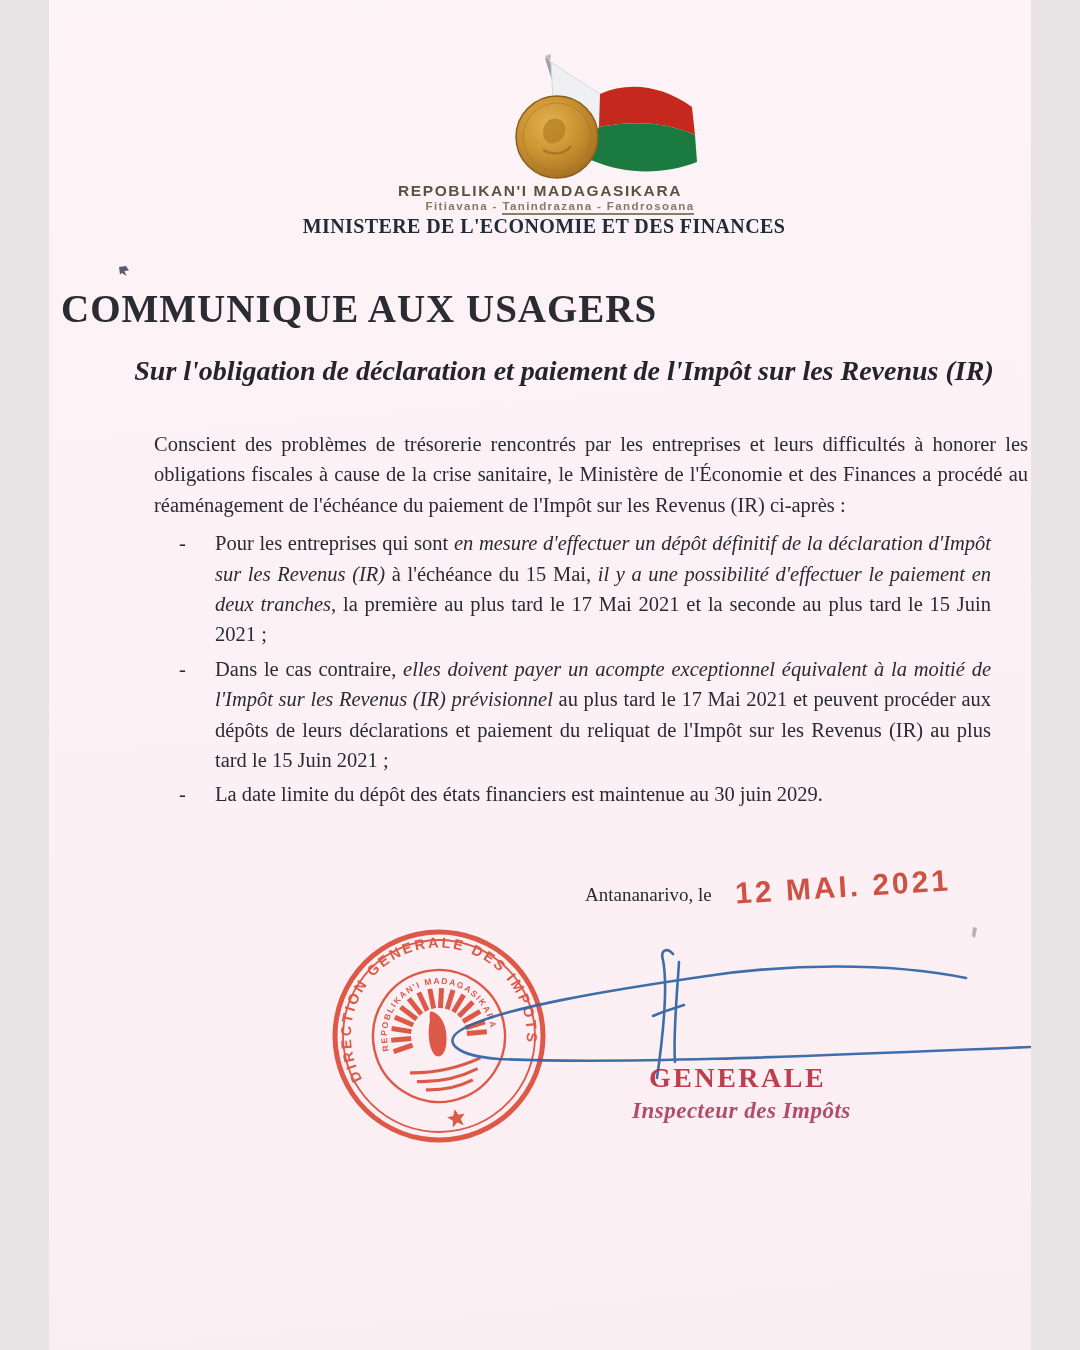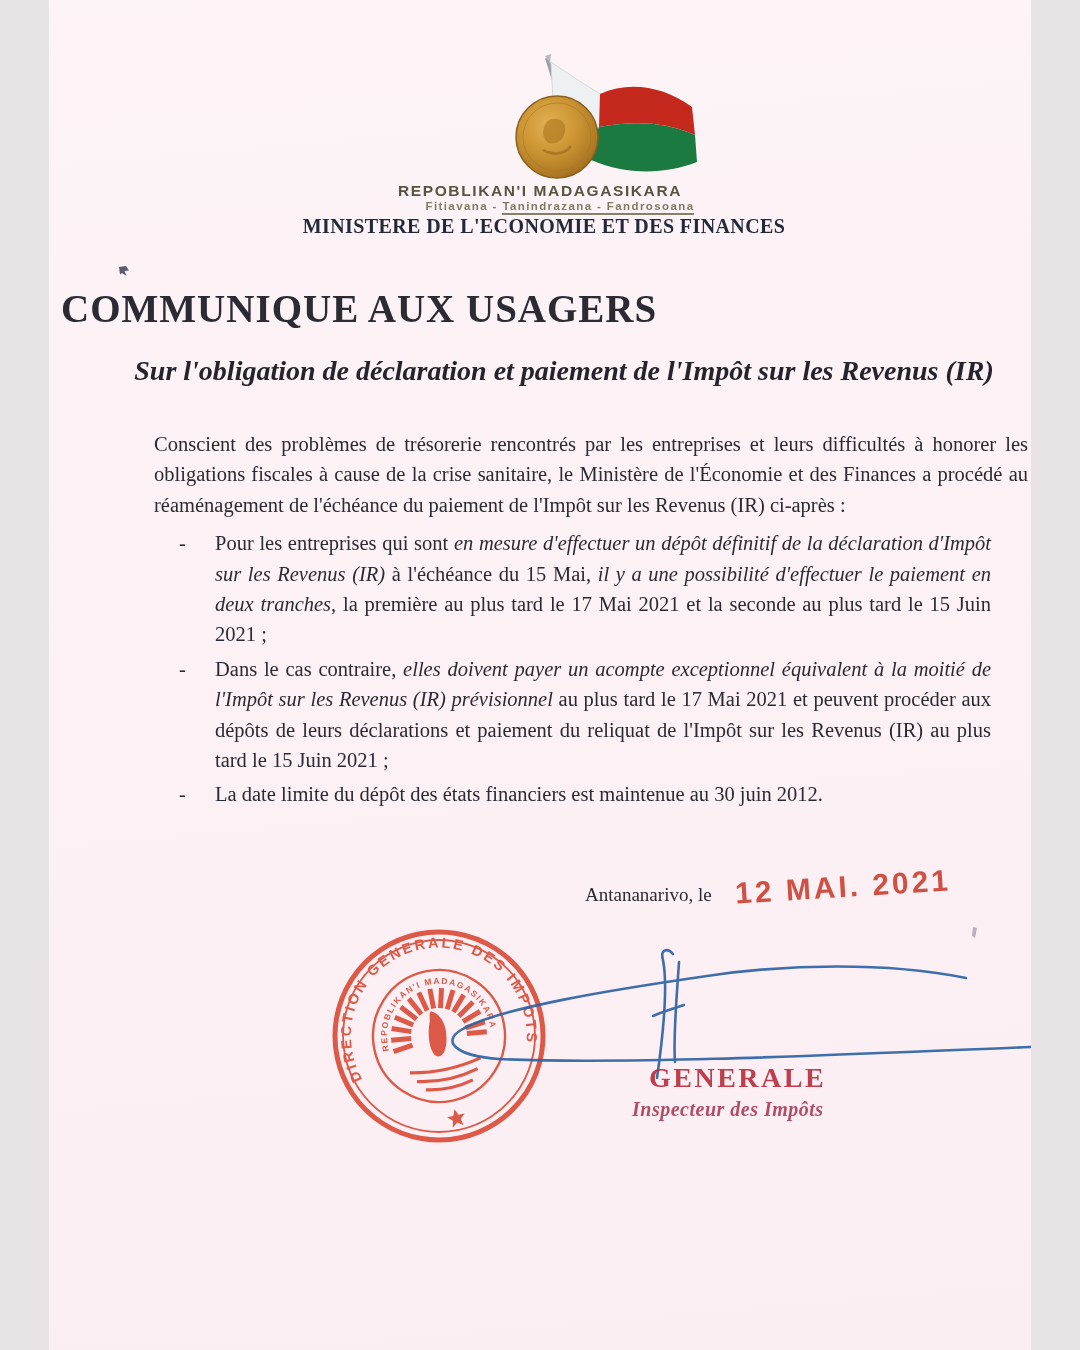--- a/index.html
+++ b/index.html
@@ -59,21 +59,21 @@
   }
   .signer-title{position:absolute;left:536px;top:930px;font-size:21px;color:#2a2a33;}
   .stamp-svg{position:absolute;left:276px;top:922px;width:228px;height:228px;opacity:.88;}
   .signature-svg{position:absolute;left:378px;top:942px;width:615px;height:150px;}
   .signer-name{
     position:absolute;left:600px;top:1062px;
     font-size:28px;font-weight:700;letter-spacing:2.5px;color:#b92f40;opacity:.92;
   }
   .signer-role{
     position:absolute;left:583px;top:1098px;
-    font-size:20px;font-style:italic;font-weight:700;color:#a73050;opacity:.85;
+    font-size:23px;font-style:italic;font-weight:700;color:#a73050;opacity:.85;
     letter-spacing:.5px;
   }
   
   .speck-a{
     position:absolute;left:70px;top:266px;width:10px;height:10px;
     background:#3d4156;
     clip-path:polygon(0 10%,70% 0,100% 45%,55% 50%,75% 100%,30% 70%,10% 85%);
     opacity:.85;
   }
   .speck-b{
@@ -127,21 +127,21 @@
   <section class="content">
     <p>Conscient des problèmes de trésorerie rencontrés par les entreprises et leurs difficultés à honorer les obligations fiscales à cause de la crise sanitaire, le Ministère de l'Économie et des Finances a procédé au réaménagement de l'échéance du paiement de l'Impôt sur les Revenus (IR) ci-après :</p>
     <ul class="bullet-list">
       <li>
         <span class="bullet-dash">-</span><span>Pour les entreprises qui sont </span><span class="seg-italic">en mesure d'effectuer un dépôt définitif de la déclaration d'Impôt sur les Revenus (IR)</span><span> à l'échéance du 15 Mai, </span><span class="seg-italic">il y a une possibilité d'effectuer le paiement en deux tranches</span><span>, la première au plus tard le 17 Mai 2021 et la seconde au plus tard le 15 Juin 2021 ;</span>
       </li>
       <li>
         <span class="bullet-dash">-</span><span>Dans le cas contraire, </span><span class="seg-italic">elles doivent payer un acompte exceptionnel équivalent à la moitié de l'Impôt sur les Revenus (IR) prévisionnel</span><span> au plus tard le 17 Mai 2021 et peuvent procéder aux dépôts de leurs déclarations et paiement du reliquat de l'Impôt sur les Revenus (IR) au plus tard le 15 Juin 2021 ;</span>
       </li>
       <li>
-        <span class="bullet-dash">-</span><span>La date limite du dépôt des états financiers est maintenue au 30 juin 2012.</span>
+        <span class="bullet-dash">-</span><span>La date limite du dépôt des états financiers est maintenue au 30 juin 2029.</span>
       </li>
     </ul>
   </section>
 
   <div class="place-line">Antananarivo, le</div>
   <div class="date-stamp">12 MAI. 2021</div>
 
   <svg class="stamp-svg" viewBox="-114 -114 228 228" aria-hidden="true">
     <g transform="rotate(-12)" fill="none" stroke="#da4530">
       <circle r="104" stroke-width="5"></circle>

